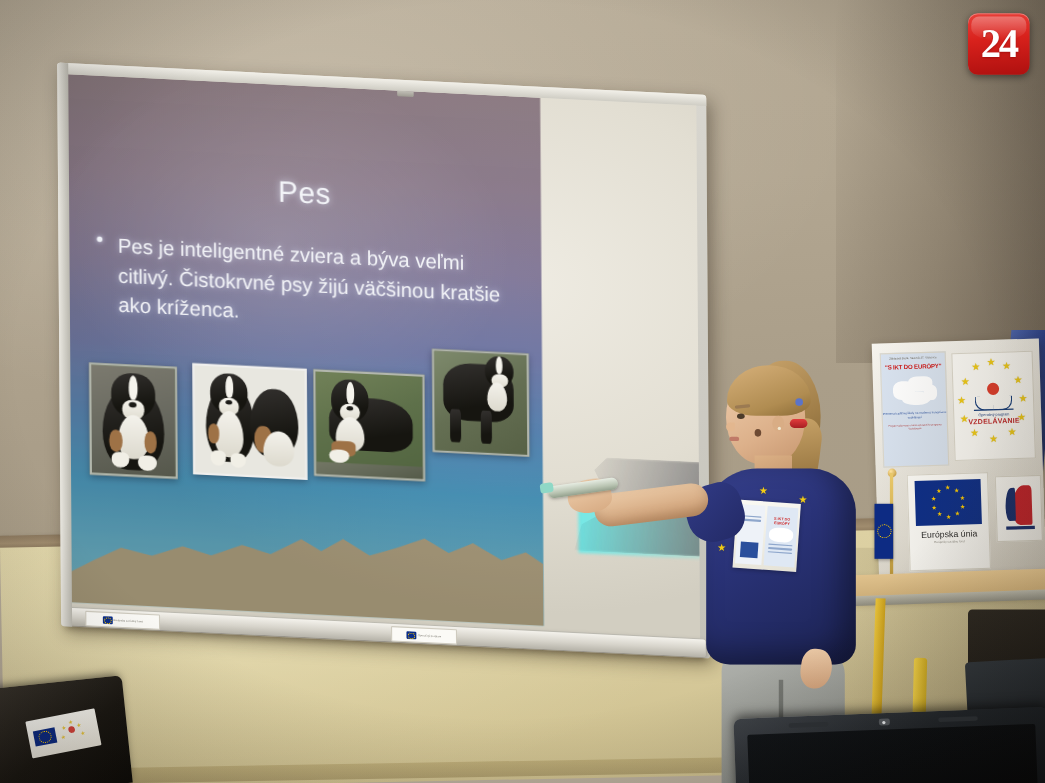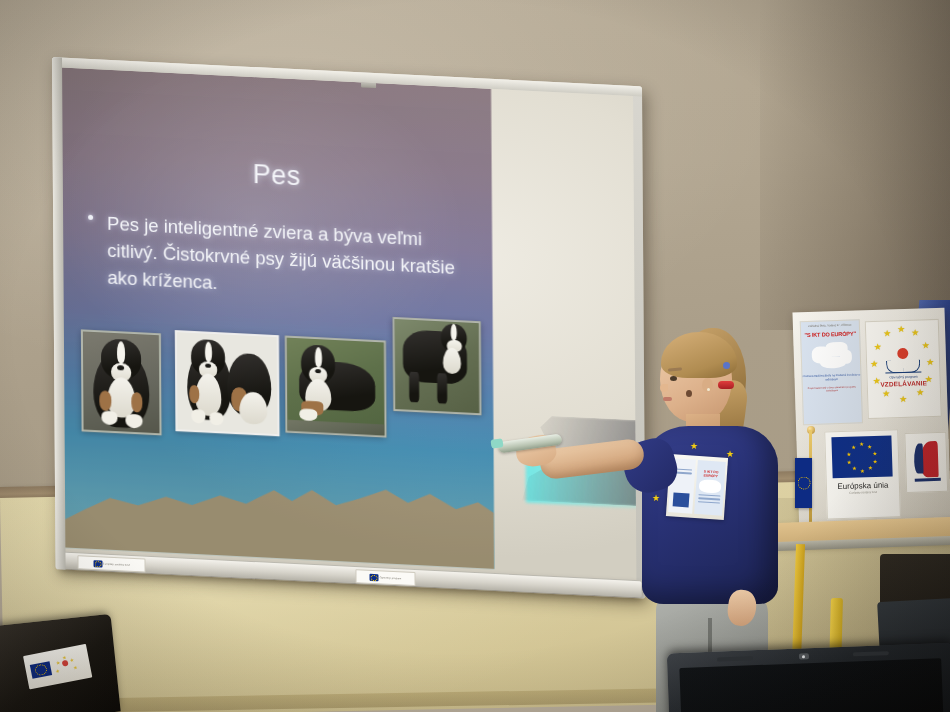--- a/index.html
+++ b/index.html
@@ -666,14 +666,17 @@
         <span class="st" style="left:16px;top:4px;">★</span>
         <span class="st" style="left:0;top:12px;">★</span>
         <span class="st" style="left:18px;top:12px;">★</span>
         <span class="rd"></span>
       </span>
     </div>
   </div>
 
   <div class="vignette"></div>
 
+  <div id="logo24">
+    <span class="lt">24</span>
+  </div>
 
 </div>
 
 </body></html>

